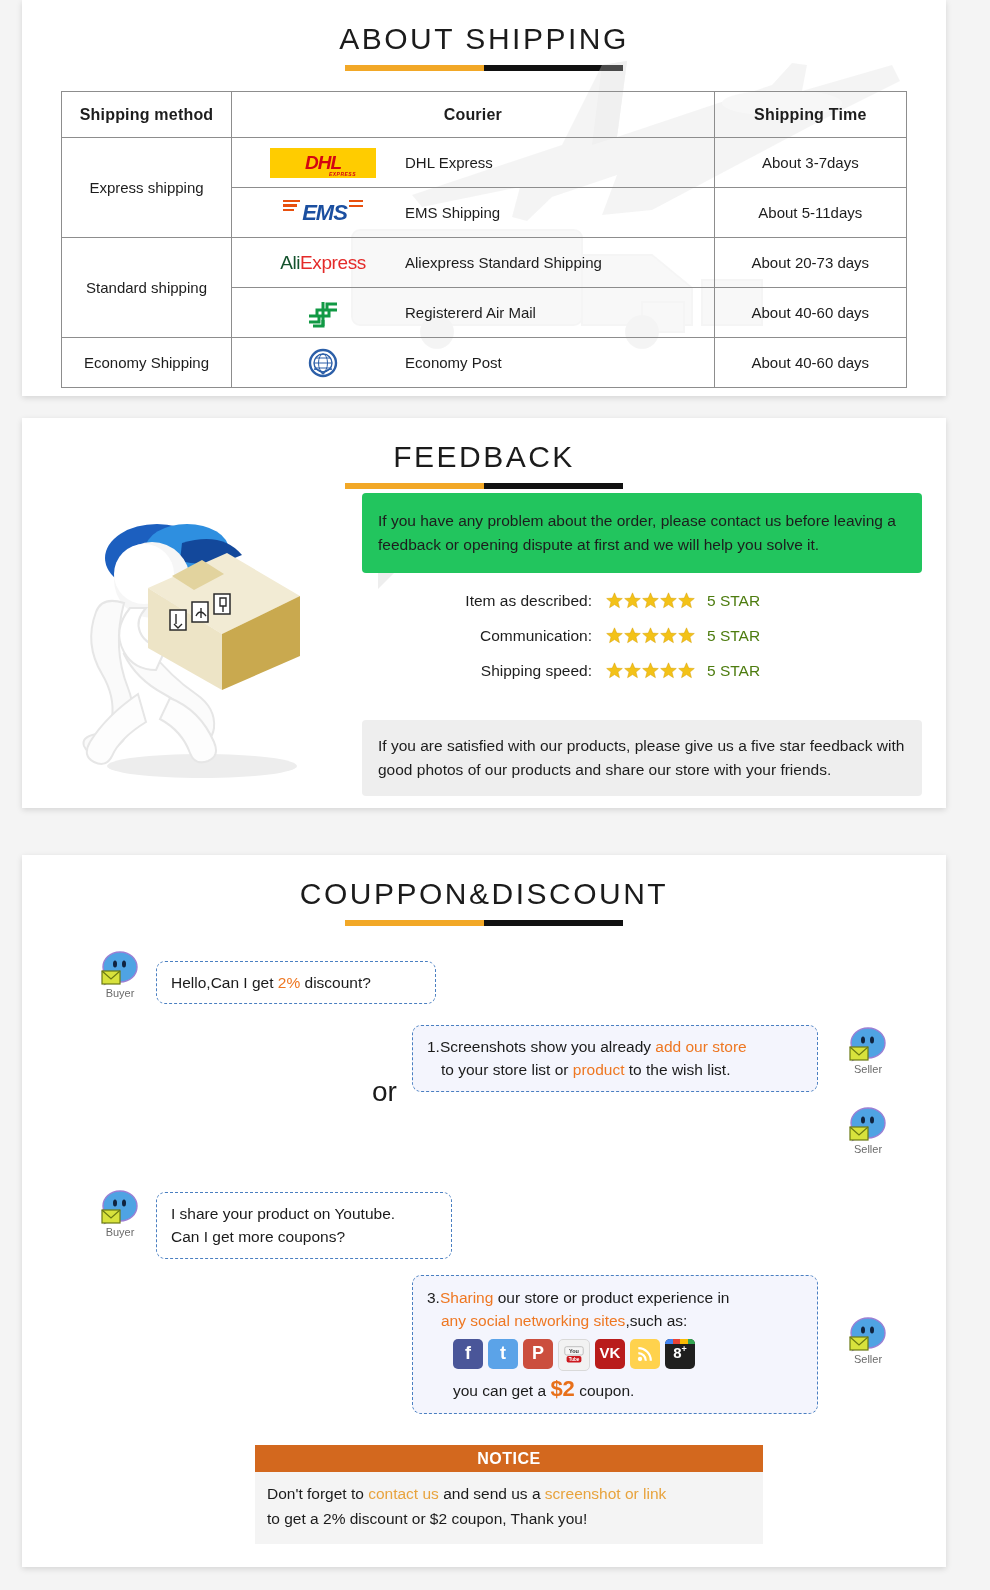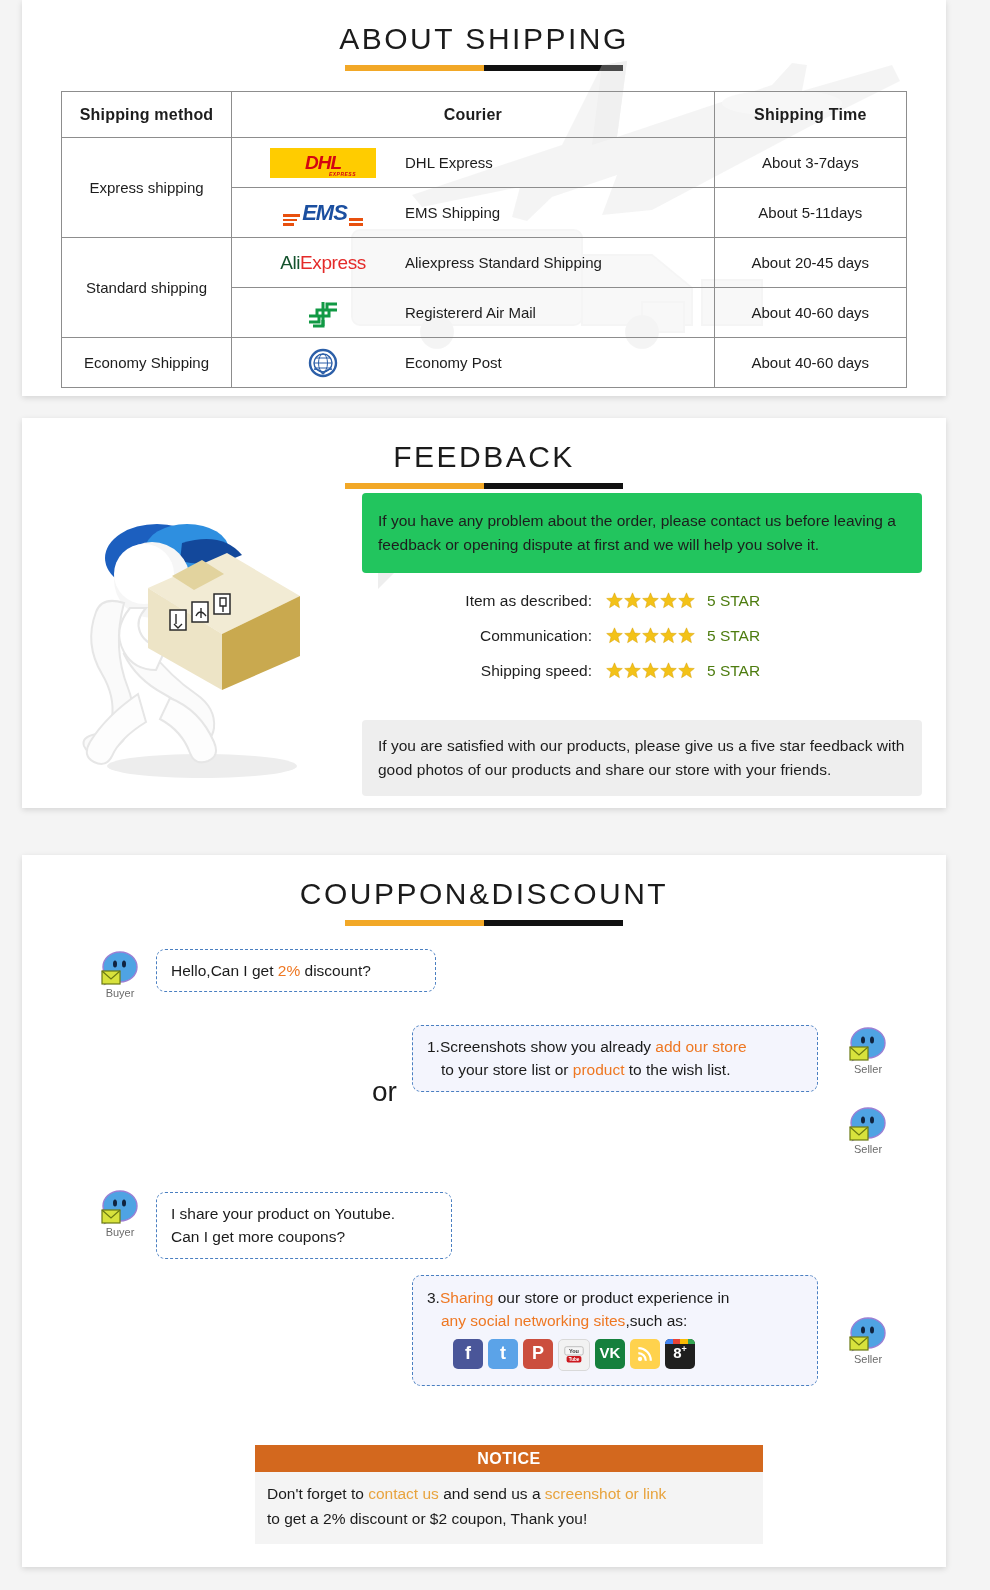--- a/index.html
+++ b/index.html
@@ -72,21 +72,21 @@
   table.ship tbody td{height:47px;}
   .courier-cell{display:flex;align-items:center;justify-content:flex-start;padding-left:30px;height:47px;}
   .courier-logo{width:120px;display:flex;align-items:center;justify-content:center;flex:none;}
   .courier-name{margin-left:22px;font-size:15px;white-space:nowrap;}
 
   
   .dhl{width:106px;height:30px;background:#FFCC00;display:flex;align-items:center;justify-content:center;position:relative;}
   .dhl .txt{color:#D40511;font-weight:bold;font-style:italic;font-size:19px;letter-spacing:-1px;line-height:1;}
   .dhl .sub{position:absolute;bottom:1px;right:20px;color:#D40511;font-size:5px;font-style:italic;font-weight:bold;letter-spacing:.5px;}
   
-  .ems{display:flex;align-items:flex-end;}
+  .ems{display:flex;align-items:flex-start;}
   .ems .bars{display:flex;flex-direction:column;gap:2px;margin-right:2px;}
   .ems .bars i{display:block;width:17px;height:2.5px;background:#E8500E;}
   .ems .bars i:nth-child(2){width:14px;}
   .ems .bars i:nth-child(3){width:11px;}
   .ems .word{color:#1B4FA0;font-weight:bold;font-style:italic;font-size:22px;letter-spacing:-1px;}
   .ems .bars2{display:flex;flex-direction:column;gap:2.5px;margin-left:2px;}
   .ems .bars2 i{display:block;width:14px;height:2.5px;background:#E8500E;}
   
   .alix{font-size:19px;font-weight:400;letter-spacing:-.4px;}
   .alix .a{color:#14532d;}
@@ -137,21 +137,21 @@
   }
   .hl{color:#EE7722;}
   .pct{color:#EE7722;}
   .money{color:#E8701A;font-weight:bold;font-size:22px;}
   .socials{display:flex;gap:5px;margin:6px 0 4px 26px;}
   .soc{width:30px;height:30px;border-radius:5px;display:flex;align-items:center;justify-content:center;color:#fff;font-weight:bold;font-size:18px;}
   .soc.fb{background:#4a5699;}
   .soc.tw{background:#5BA3E8;}
   .soc.pt{background:#CB4E3E;}
   .soc.yt{background:#f2f2f2;border:1px solid #d9d9d9;}
-  .soc.vk{background:#15803d;font-size:15px;}
+  .soc.vk{background:#b91c1c;font-size:15px;}
   .soc.rss{background:#FFD24D;}
   .soc.gp{background:#1f1f1f;position:relative;overflow:hidden;}
   .soc.gp .bar{position:absolute;top:0;left:0;right:0;height:5px;display:flex;}
   .soc.gp .bar i{flex:1;display:block;}
 
   .notice-wrap{position:absolute;left:233px;top:590px;width:508px;}
   .notice-head{
     background:#D3681E;color:#fff;text-align:center;font-weight:bold;
     font-size:16px;height:27px;line-height:27px;letter-spacing:.5px;
   }
@@ -251,21 +251,21 @@
         <tr>
           <td rowspan="2">Standard shipping</td>
           <td>
             <div class="courier-cell">
               <span class="courier-logo">
                 <span class="alix"><span class="a">Ali</span><span class="rest">Express</span></span>
               </span>
               <span class="courier-name">Aliexpress Standard Shipping</span>
             </div>
           </td>
-          <td>About 20-45 days</td>
+          <td>About 20-73 days</td>
         </tr>
         <tr>
           <td>
             <div class="courier-cell">
               <span class="courier-logo">
                 <svg class="cnpost" viewBox="0 0 40 34">
                   <g fill="none" stroke="#119944" stroke-width="3">
                     <path d="M6 26 H16 V20 H26 V14 H34"></path>
                     <path d="M6 20 H14 V14 H24 V8 H34"></path>
                     <path d="M10 30 H20 V24"></path>
@@ -432,21 +432,21 @@
           <svg viewBox="0 0 40 40" width="40" height="40">
             <path d="M20 3 C30 3 37 10 37 18 C37 26 30 33 20 33 C17 33 14.5 32.5 12 31.5 L5 35 L8 28 C5.5 25.5 3 22 3 18 C3 10 10 3 20 3 Z" fill="#4FA3E3" stroke="#9B7FD4" stroke-width="1.4"></path>
             <ellipse cx="15" cy="15" rx="2" ry="3.5" fill="#10233F"></ellipse>
             <ellipse cx="24" cy="15" rx="2" ry="3.5" fill="#10233F"></ellipse>
             <rect x="2" y="22" width="18" height="13" fill="#D8E23C" stroke="#6B7A13" stroke-width="1.2"></rect>
             <path d="M2 22 L11 30 L20 22" fill="none" stroke="#6B7A13" stroke-width="1.2"></path>
           </svg>
         </div>
         <div class="cap">Buyer</div>
       </div>
-      <div class="bub" style="left:134px;top:94px;width:280px;">
+      <div class="bub" style="left:134px;top:106px;width:280px;">
         <span>Hello,Can I get </span><span class="pct">2%</span><span> discount?</span>
       </div>
 
       <div class="or" style="left:350px;top:221px;">or</div>
 
       <div class="bub lav" style="left:390px;top:170px;width:406px;">
         <div><span>1.Screenshots show you already </span><span class="hl">add our store</span></div>
         <div style="padding-left:14px;"><span>to your store list or </span><span class="hl">product</span><span> to the wish list.</span></div>
       </div>
       <div class="avatar" style="left:820px;top:170px;">
@@ -518,20 +518,21 @@
           <span class="soc gp">
             <span class="bar">
                 <i style="background:#4285F4"></i>
                 <i style="background:#EA4335"></i>
                 <i style="background:#FBBC05"></i>
                 <i style="background:#34A853"></i>
               </span>
             <span style="font-size:15px;">8<sup style="font-size:9px;">+</sup></span>
           </span>
         </div>
+        <div style="padding-left:26px;line-height:1.3;"><span>you can get a </span><span class="money">$2</span><span> coupon.</span></div>
       </div>
       <div class="avatar" style="left:820px;top:460px;">
         <div class="face">
           <svg viewBox="0 0 40 40" width="40" height="40">
             <path d="M20 3 C30 3 37 10 37 18 C37 26 30 33 20 33 C17 33 14.5 32.5 12 31.5 L5 35 L8 28 C5.5 25.5 3 22 3 18 C3 10 10 3 20 3 Z" fill="#4FA3E3" stroke="#9B7FD4" stroke-width="1.4"></path>
             <ellipse cx="15" cy="15" rx="2" ry="3.5" fill="#10233F"></ellipse>
             <ellipse cx="24" cy="15" rx="2" ry="3.5" fill="#10233F"></ellipse>
             <rect x="2" y="22" width="18" height="13" fill="#D8E23C" stroke="#6B7A13" stroke-width="1.2"></rect>
             <path d="M2 22 L11 30 L20 22" fill="none" stroke="#6B7A13" stroke-width="1.2"></path>
           </svg>

